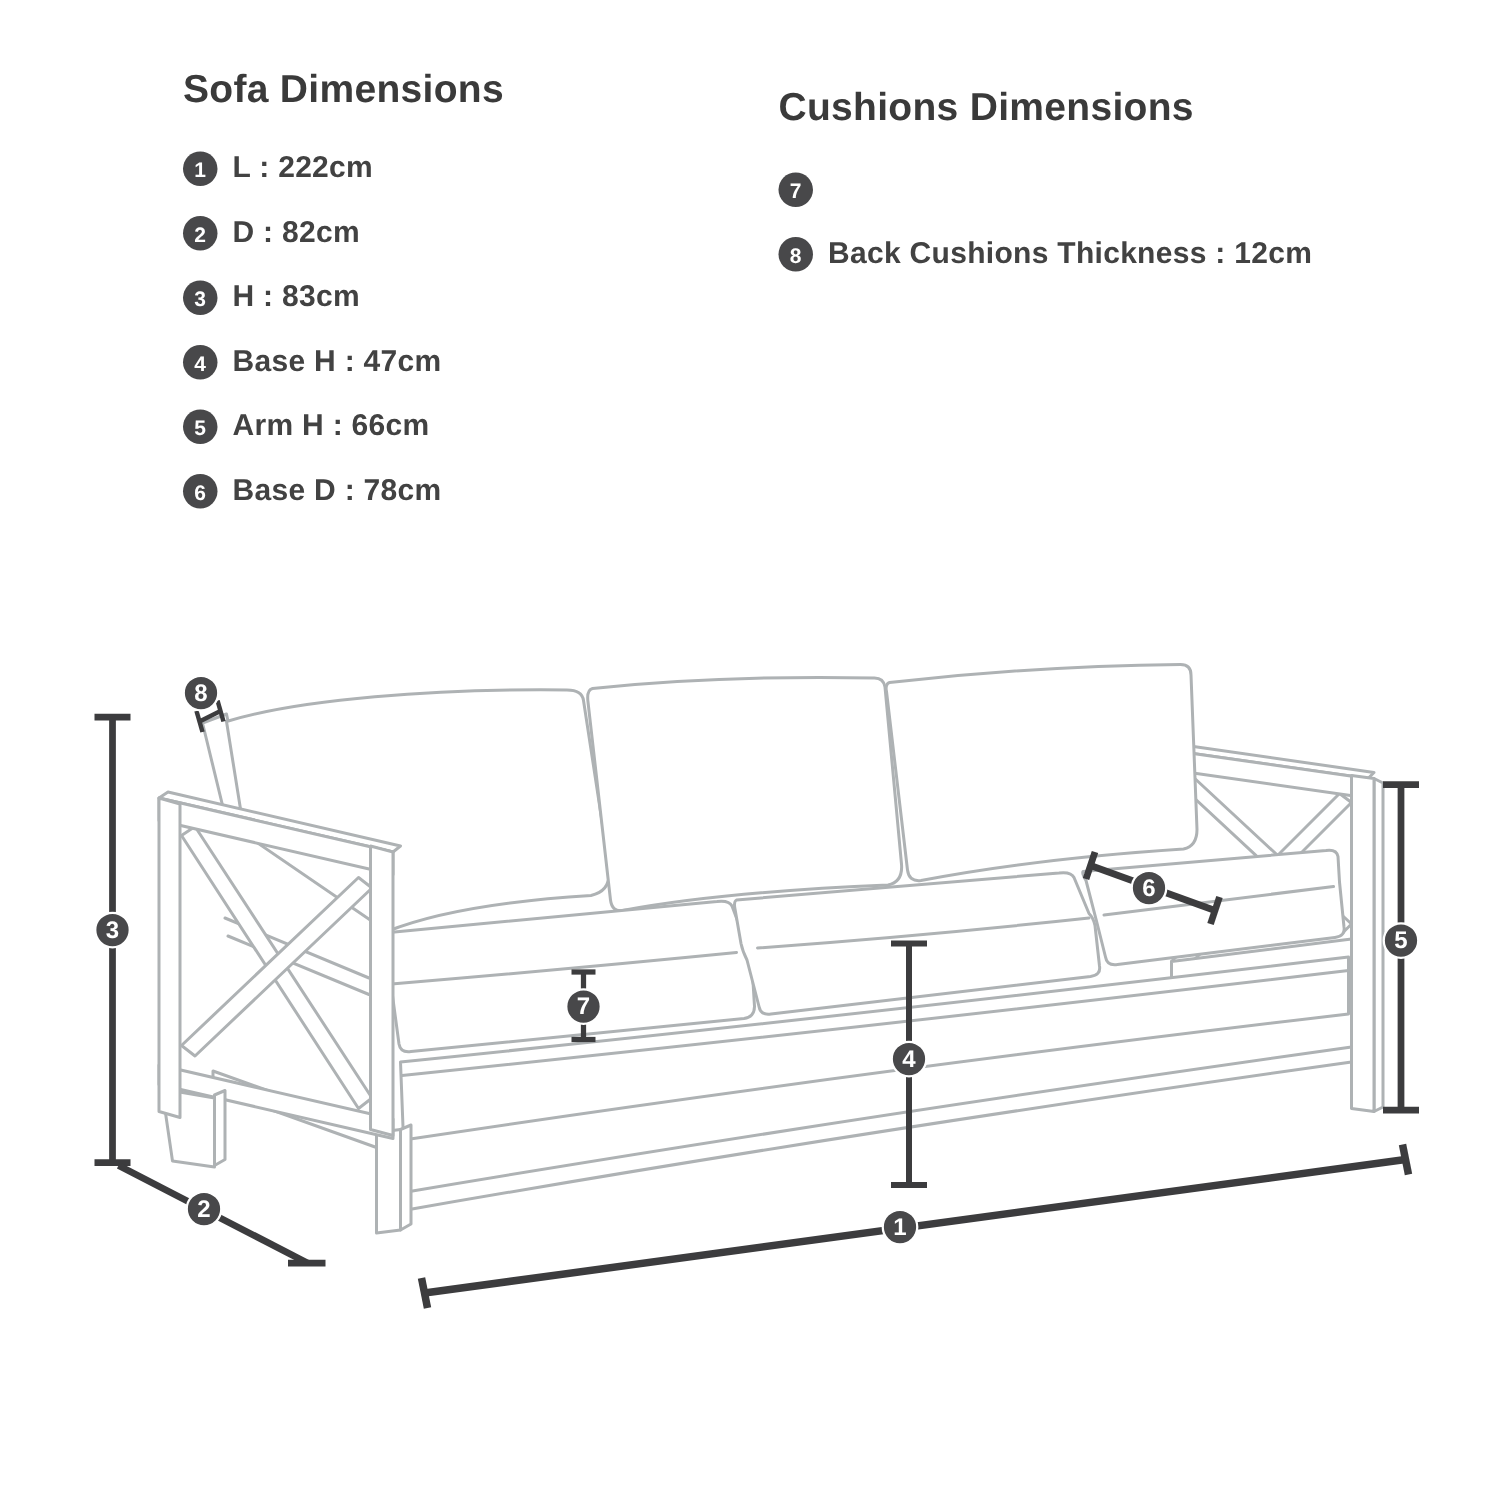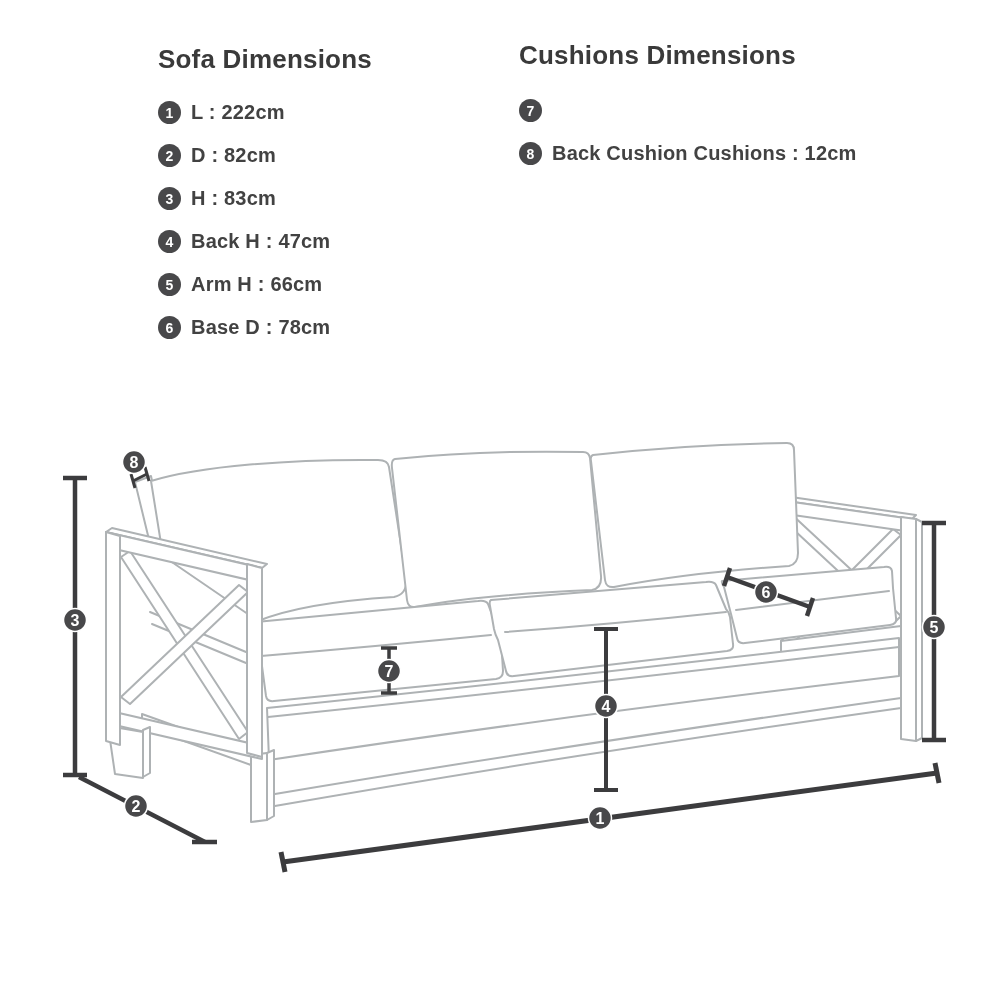--- a/index.html
+++ b/index.html
@@ -1,22 +1,22 @@
 <!DOCTYPE html>
 <html><head>
 <meta charset="utf-8">
 <style>
   html,body{margin:0;padding:0;background:#fff;}
   .canvas{
     position:relative;width:1000px;height:1000px;background:#ffffff;overflow:hidden;
     font-family:"Liberation Sans","DejaVu Sans",sans-serif;
   }
   .panel{position:absolute;}
-  .panel-left{left:122px;top:44px;margin-left:36px;}
-  .panel-right{left:519px;top:40px;}
+  .panel-left{left:122px;top:44px;}
+  .panel-right{left:519px;top:56px;}
   .panel h2{
     margin:0;font-size:26px;font-weight:700;color:#3a3a3a;letter-spacing:.2px;
   }
   .panel-left h2{margin-bottom:16px;}
   .panel-right h2{margin-bottom:18px;}
   .dim-list{display:flex;flex-direction:column;}
   .dim-item{
     display:flex;align-items:center;height:43px;
     color:#424242;font-size:20px;font-weight:700;letter-spacing:.2px;white-space:pre;
   }
@@ -172,27 +172,27 @@
         </g>
       </g>
   </svg>
 
   <div class="panel panel-left">
     <h2>Sofa Dimensions</h2>
     <div class="dim-list">
         <div class="dim-item"><span class="num-badge" style="background: rgb(72, 72, 74); color: rgb(255, 255, 255);">1</span><span>L : 222cm</span></div>
         <div class="dim-item"><span class="num-badge" style="background: rgb(72, 72, 74); color: rgb(255, 255, 255);">2</span><span>D : 82cm</span></div>
         <div class="dim-item"><span class="num-badge" style="background: rgb(72, 72, 74); color: rgb(255, 255, 255);">3</span><span>H : 83cm</span></div>
-        <div class="dim-item"><span class="num-badge" style="background: rgb(72, 72, 74); color: rgb(255, 255, 255);">4</span><span>Back H : 47cm</span></div>
+        <div class="dim-item"><span class="num-badge" style="background: rgb(72, 72, 74); color: rgb(255, 255, 255);">4</span><span>Base H : 47cm</span></div>
         <div class="dim-item"><span class="num-badge" style="background: rgb(72, 72, 74); color: rgb(255, 255, 255);">5</span><span>Arm H : 66cm</span></div>
         <div class="dim-item"><span class="num-badge" style="background: rgb(72, 72, 74); color: rgb(255, 255, 255);">6</span><span>Base D : 78cm</span></div>
       </div>
   </div>
 
   <div class="panel panel-right">
     <h2>Cushions Dimensions</h2>
     <div class="dim-list">
         <div class="dim-item"><span class="num-badge" style="background: rgb(72, 72, 74); color: rgb(255, 255, 255);">7</span></div>
-        <div class="dim-item"><span class="num-badge" style="background: rgb(72, 72, 74); color: rgb(255, 255, 255);">8</span><span>Back Cushion Cushions : 12cm</span></div>
+        <div class="dim-item"><span class="num-badge" style="background: rgb(72, 72, 74); color: rgb(255, 255, 255);">8</span><span>Back Cushions Thickness : 12cm</span></div>
       </div>
   </div>
 
 </div>
 
 </body></html>

